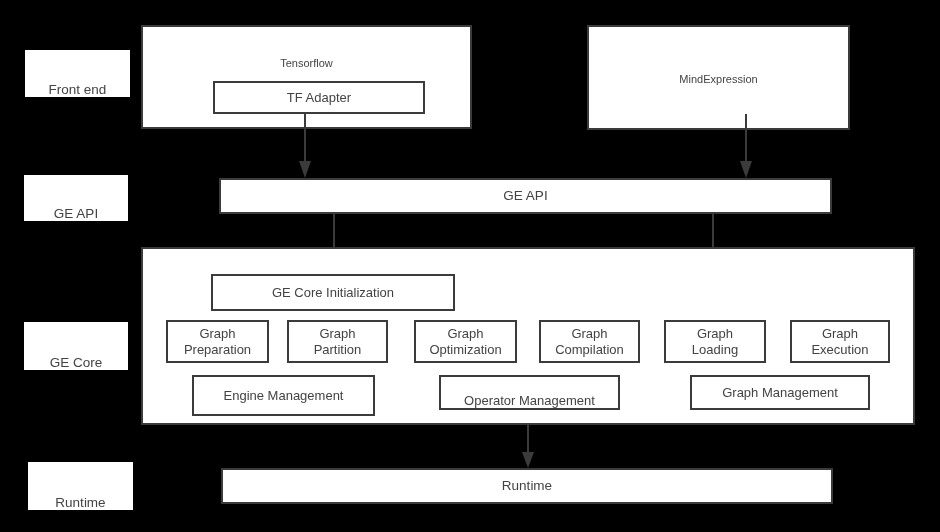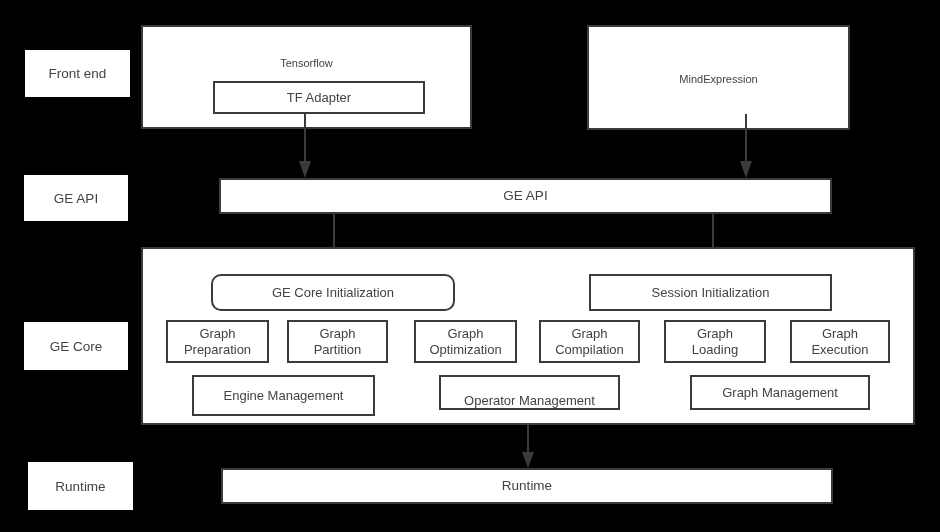--- a/index.html
+++ b/index.html
@@ -28,21 +28,21 @@
     line-height: 1.18;
     font-size: 13px;
   }
   .plain {
     position: absolute;
     background: #ffffff;
     border: none;
     box-sizing: border-box;
     color: #434343;
     display: flex;
-    align-items: center;
+    align-items: flex-end;
     justify-content: center;
     text-align: center;
     font-size: 13.5px;
   }
   .group {
     position: absolute;
     background: #ffffff;
     border: 2px solid #3b3b3b;
     box-sizing: border-box;
   }
@@ -123,27 +123,24 @@
 
   <div class="arrow" style="left:704px; top:213px; width:18px; height:62px;">
     <svg width="18" height="62" viewBox="0 0 18 62">
       <path d="M9 0 L9 46" stroke="#3b3b3b" stroke-width="2" fill="none"></path>
       <path d="M3 44 L9 61 L15 44 Z" fill="#3b3b3b"></path>
     </svg>
   </div>
 
   <div class="group" style="left:141px; top:247px; width:774px; height:178px;"></div>
 
-  <div class="box" style="left:211px; top:274px; width:244px; height:37px;border-radius:10px;">
+  <div class="box" style="left:211px; top:274px; width:244px; height:37px;">
     <span>GE Core Initialization</span>
   </div>
 
-  <div class="box" style="left:589px; top:274px; width:243px; height:37px;">
-    <span>Session Initialization</span>
-  </div>
 
   <div class="box" style="left:166px; top:320px; width:103px; height:43px; flex-direction:column;">
     <span>Graph</span>
     <span>Preparation</span>
   </div>
 
   <div class="box" style="left:287px; top:320px; width:101px; height:43px; flex-direction:column;">
     <span>Graph</span>
     <span>Partition</span>
   </div>

